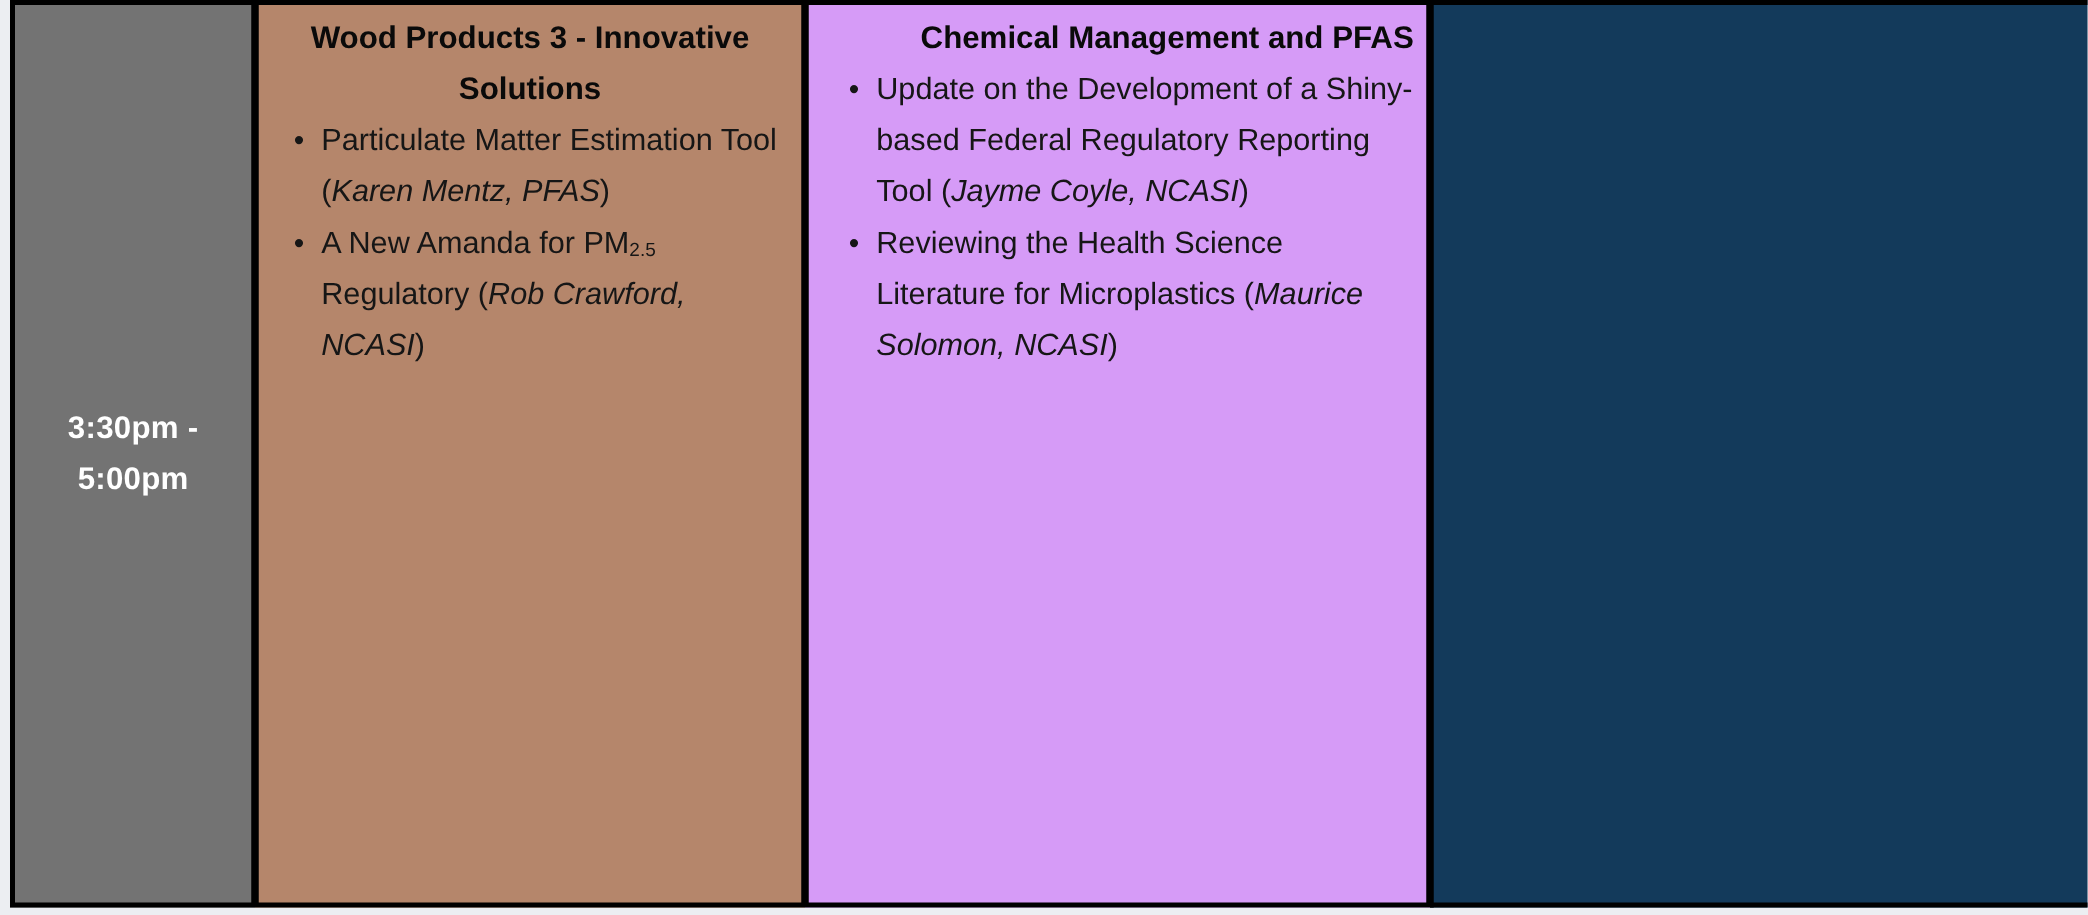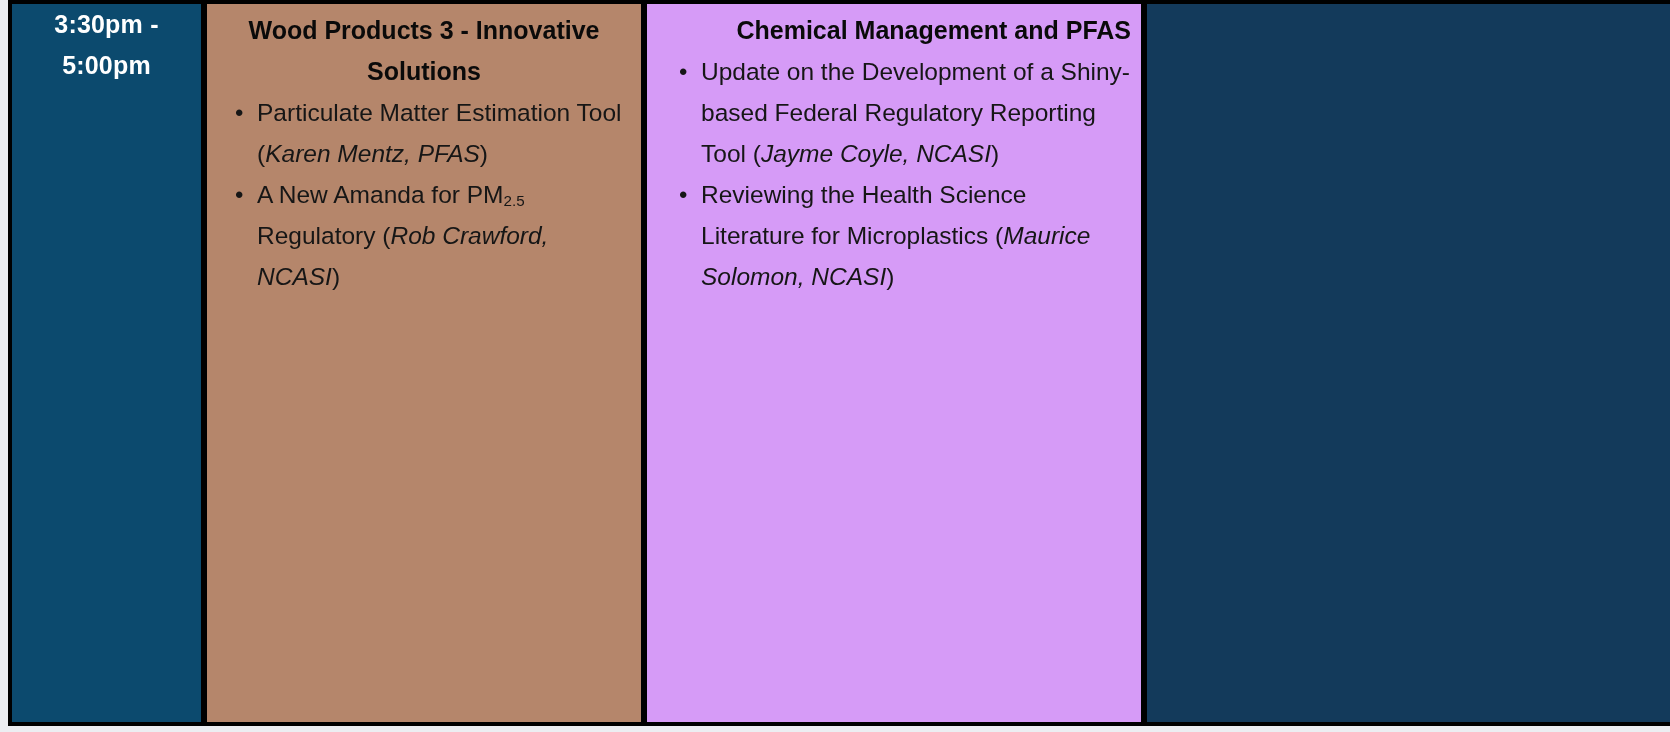--- a/index.html
+++ b/index.html
@@ -29,23 +29,23 @@
     box-sizing: border-box;
     border: 4px solid #000000;
     position: relative;
     overflow: hidden;
   }
 
   
   .time-cell {
     width: 196px;
     height: 726px;
-    background: #0c4a6e;
+    background: #737373;
     display: flex;
-    align-items: flex-start;
+    align-items: center;
     justify-content: center;
     border-right-width: 3px;
   }
   .time-text {
     color: #ffffff;
     font-weight: bold;
     font-size: 25px;
     line-height: 41px;
     text-align: center;
     letter-spacing: 0.2px;

